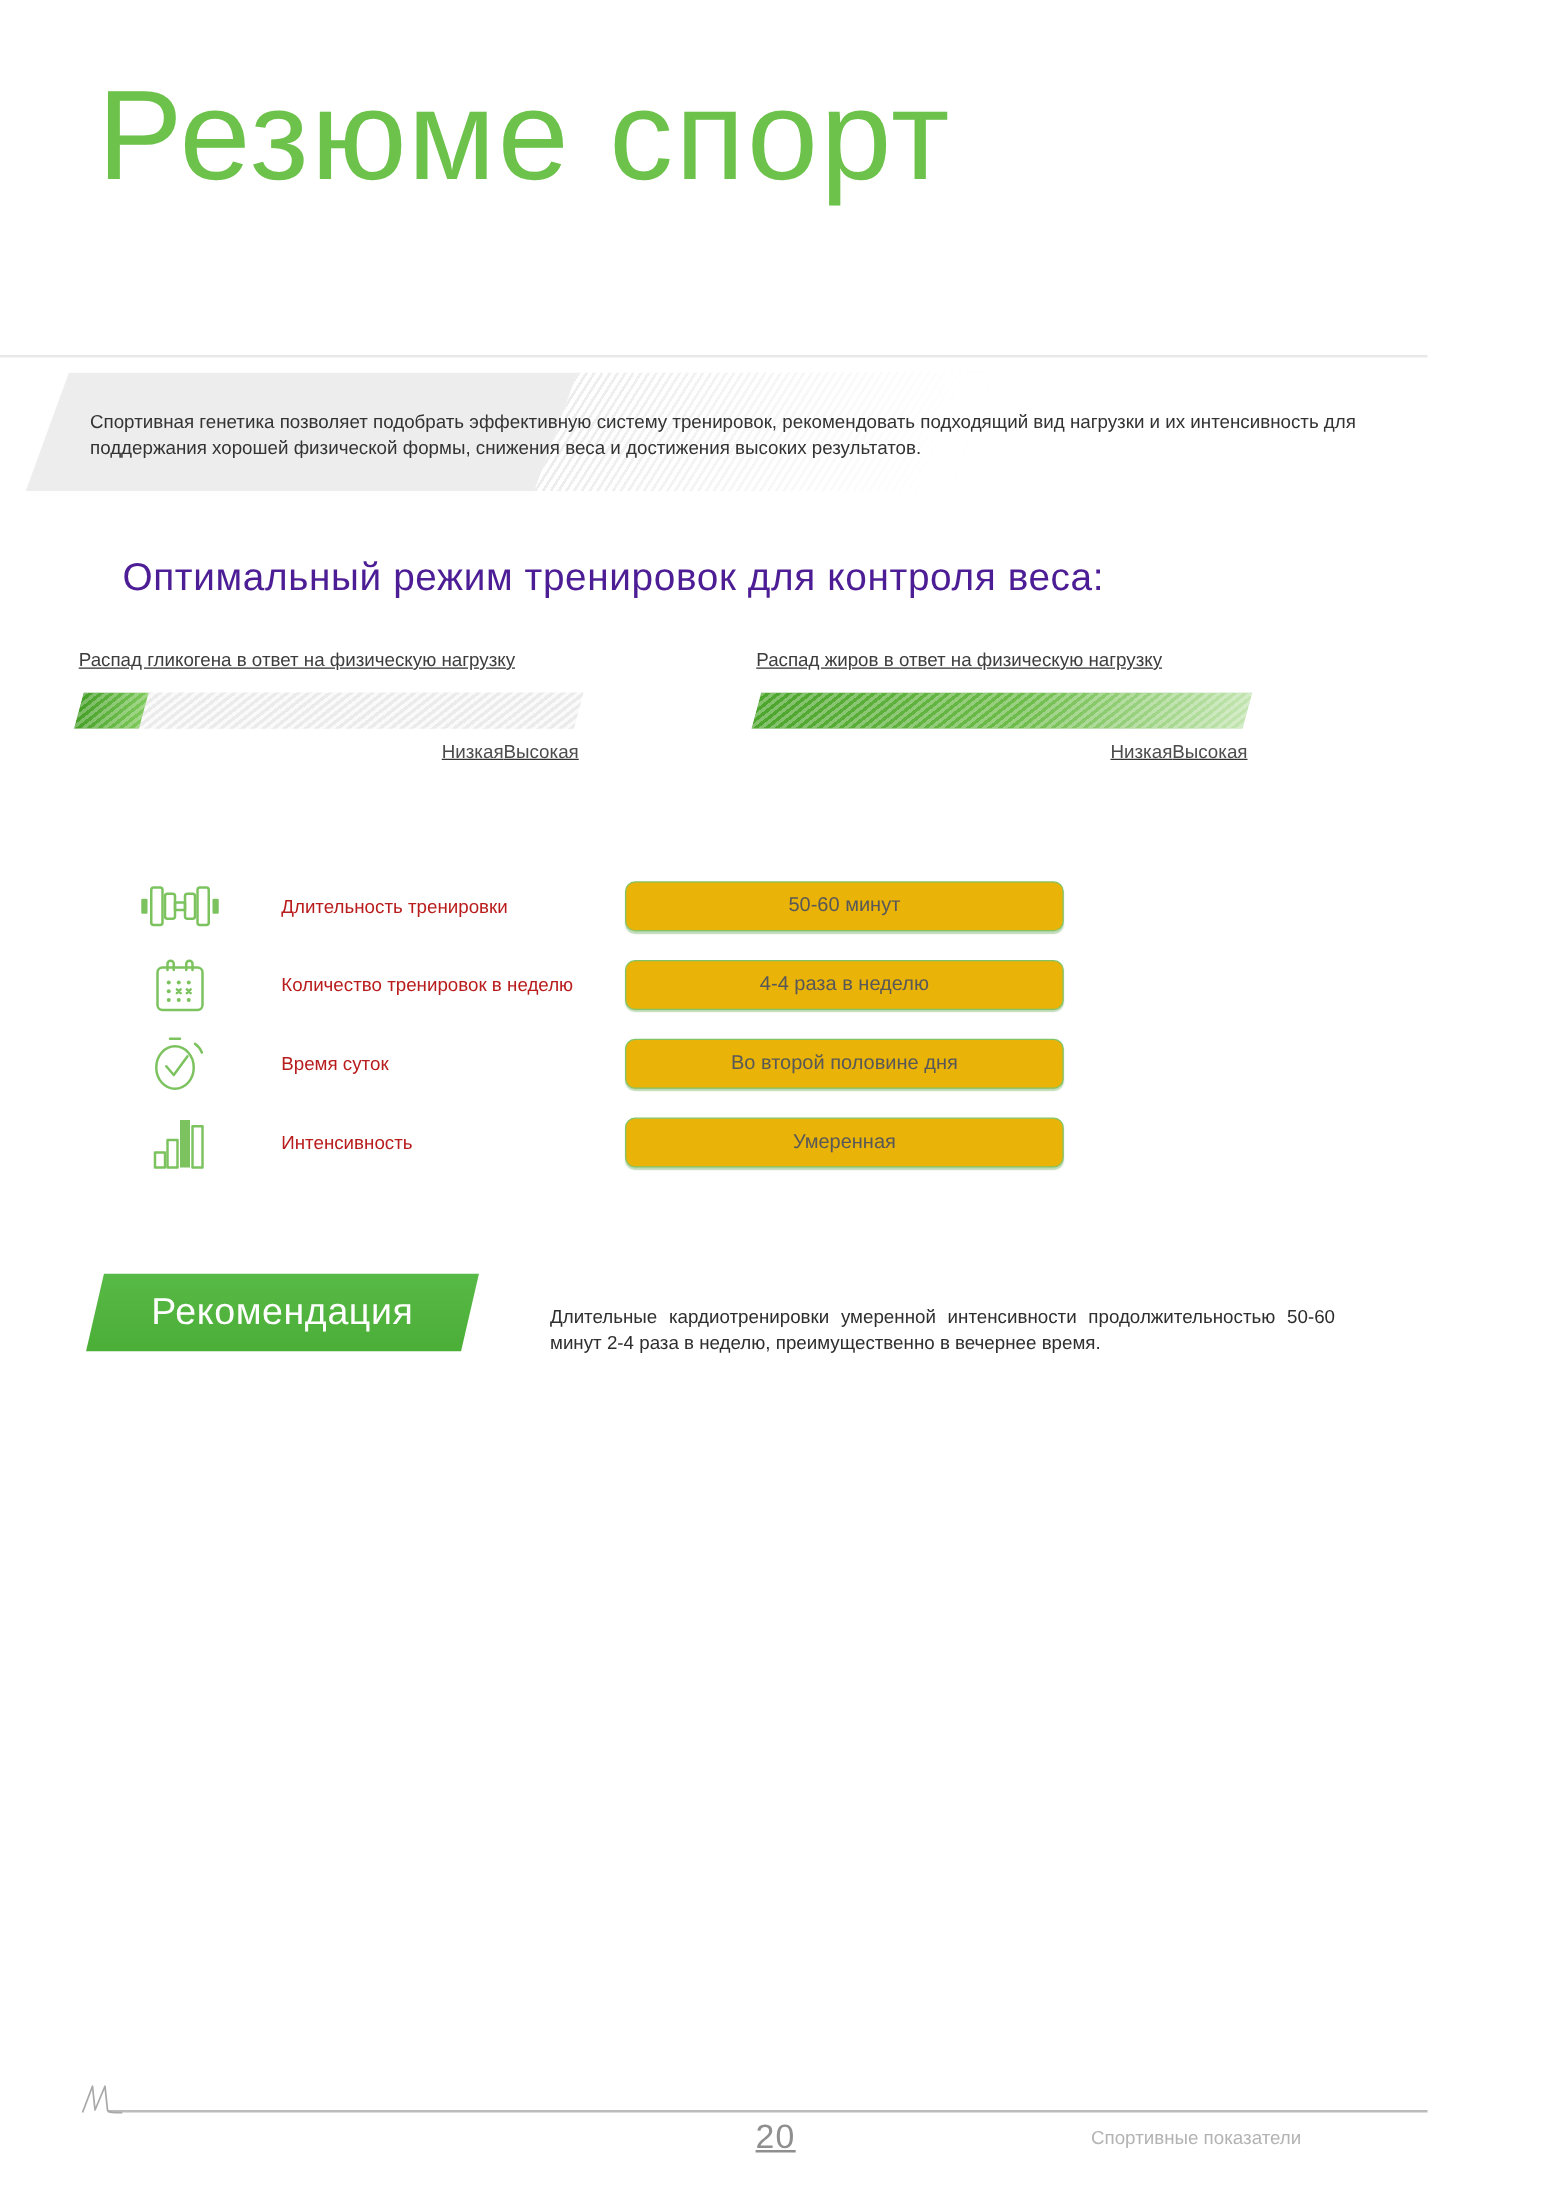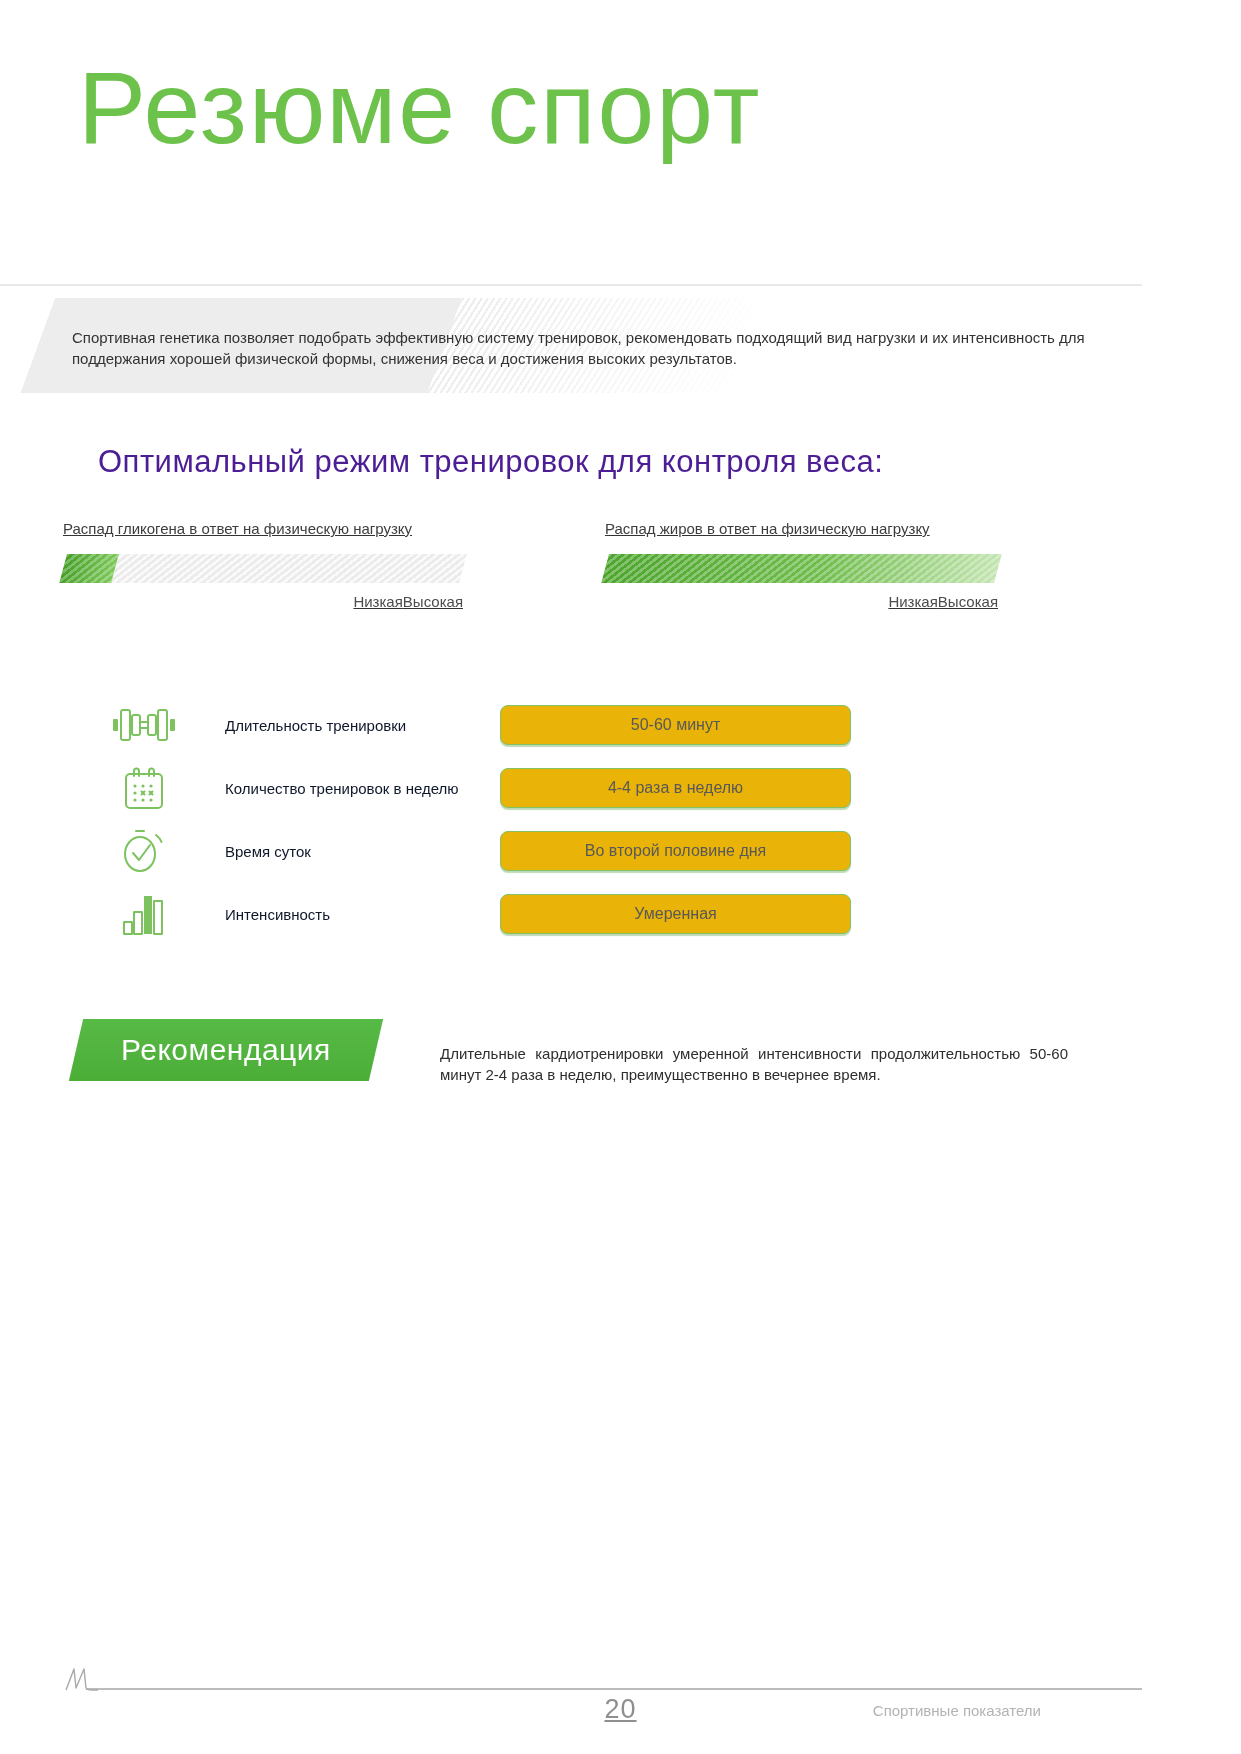--- a/index.html
+++ b/index.html
@@ -42,21 +42,21 @@
       repeating-linear-gradient(135deg,rgba(255,255,255,0.30) 0 3px,rgba(255,255,255,0) 3px 6px),
       linear-gradient(90deg,#4ca52c 0%,#6fbd4c 55%,#c3e5b1 100%);}
   .bar-scale{display:flex;justify-content:flex-end;margin-top:10px;
              font-size:15px;color:#4c4c4c;}
 
   
   .params{position:absolute;left:112px;top:705px;width:737px;}
   .param-row{position:relative;height:40px;margin-bottom:23px;}
   .param-icon{position:absolute;left:0;top:-4px;width:64px;height:48px;}
   .param-label{position:absolute;left:113px;top:0;height:40px;display:flex;align-items:center;
-               font-size:15px;color:#0f172a;}
+               font-size:15px;color:#b91c1c;}
   .param-box{position:absolute;left:388px;top:0;width:349px;height:38px;
              border:1px solid #82c465;border-radius:8px;background:#eab308;
              box-shadow:0 1.5px 1px rgba(110,170,90,0.45);
              display:flex;align-items:center;justify-content:center;
              font-size:16px;color:#585858;}
 
   .icon-stroke{stroke:#7cc35f;fill:none;stroke-width:2;stroke-linecap:round;stroke-linejoin:round;}
   .icon-fill{fill:#7cc35f;stroke:none;}
 
   

